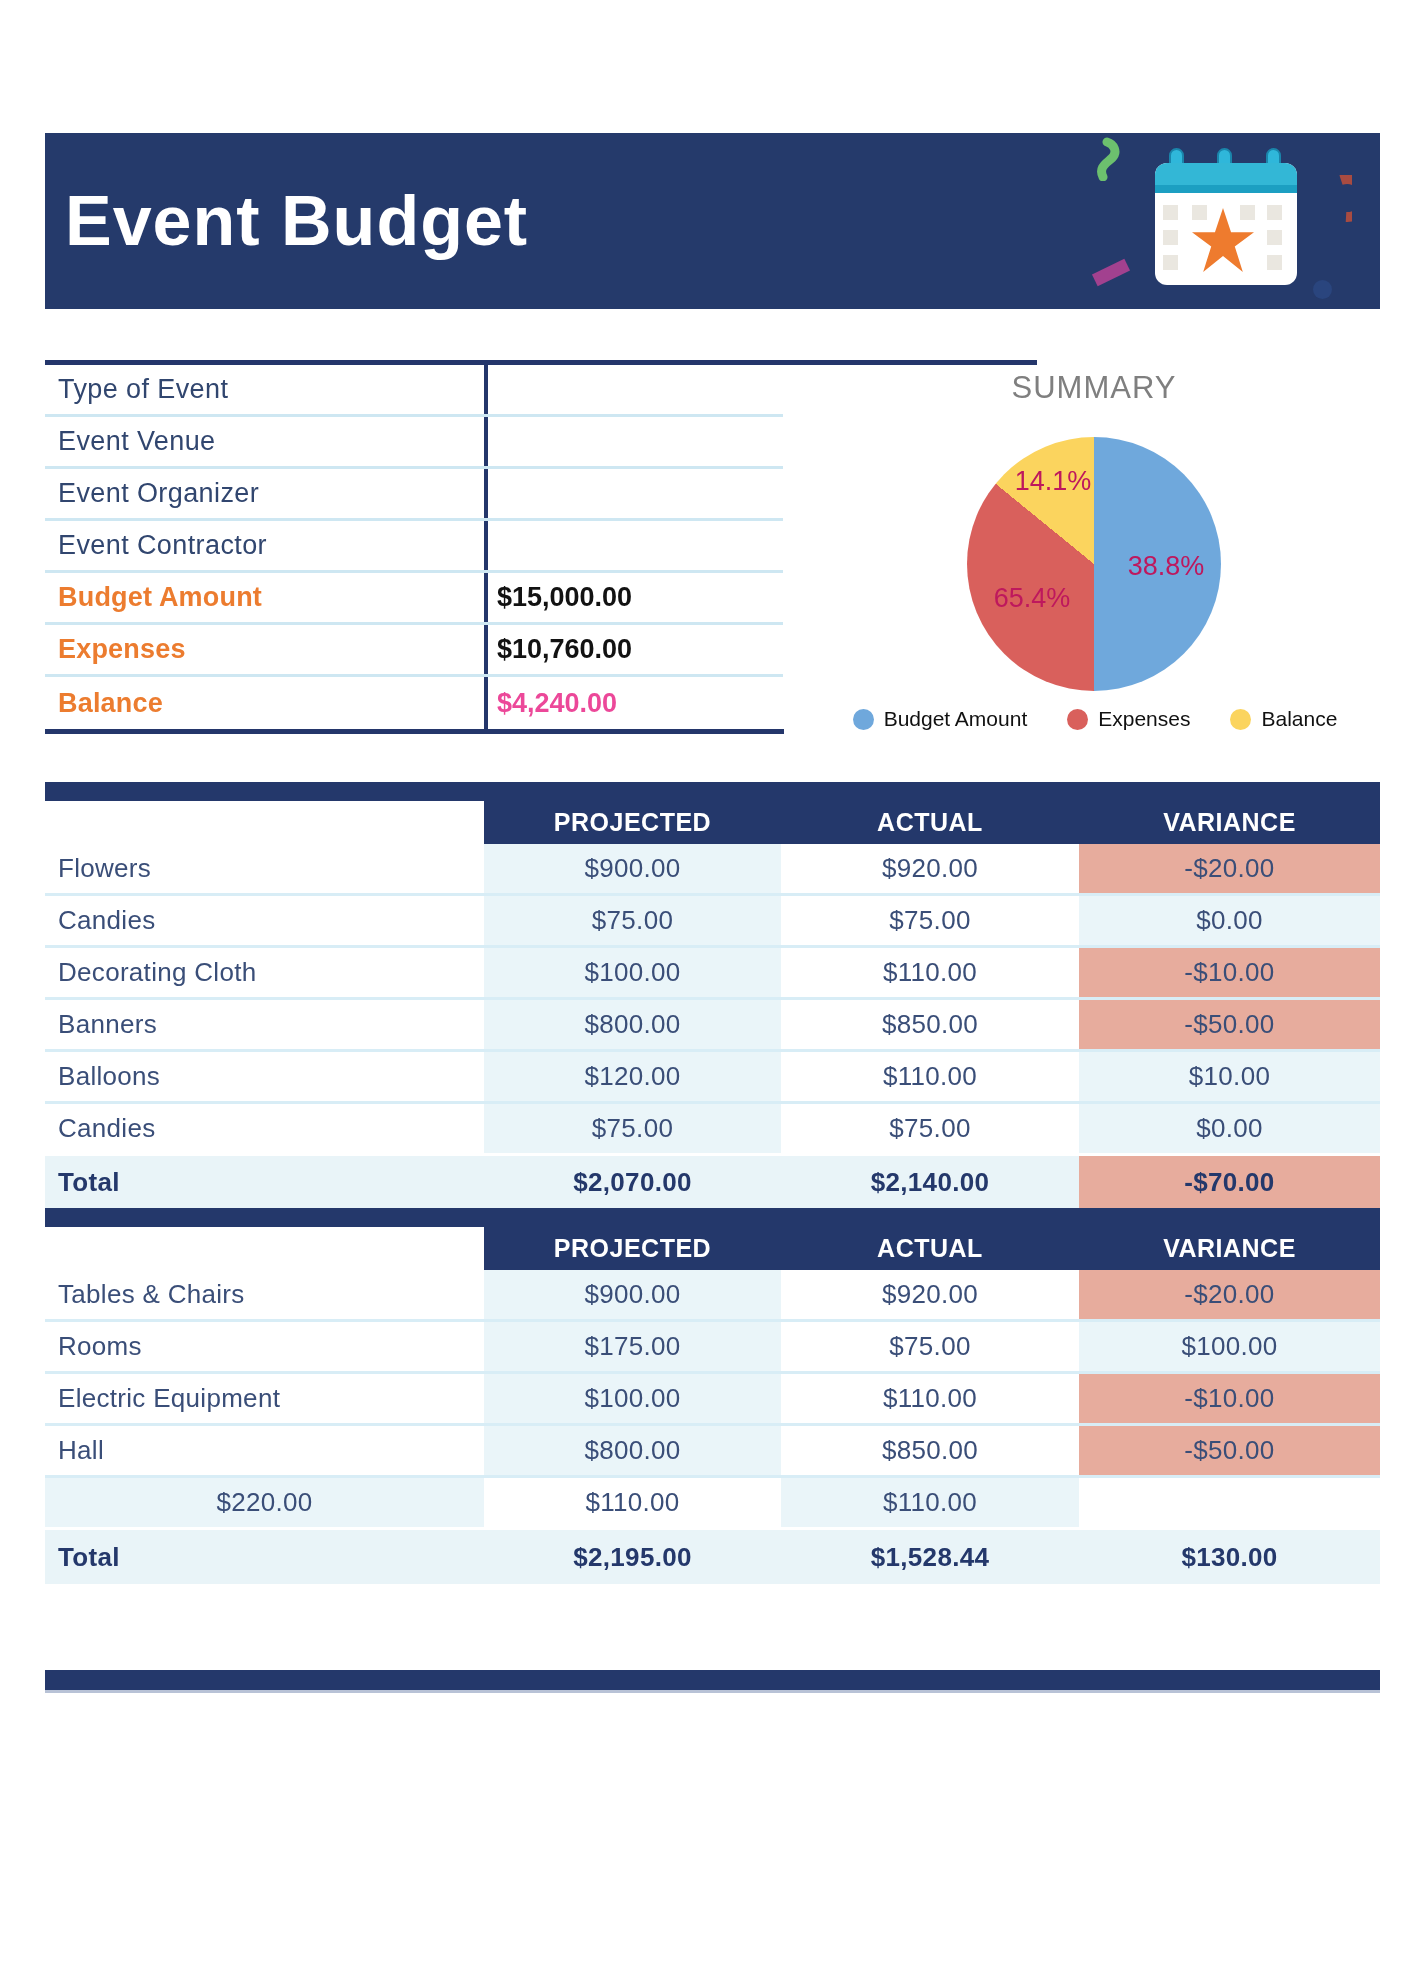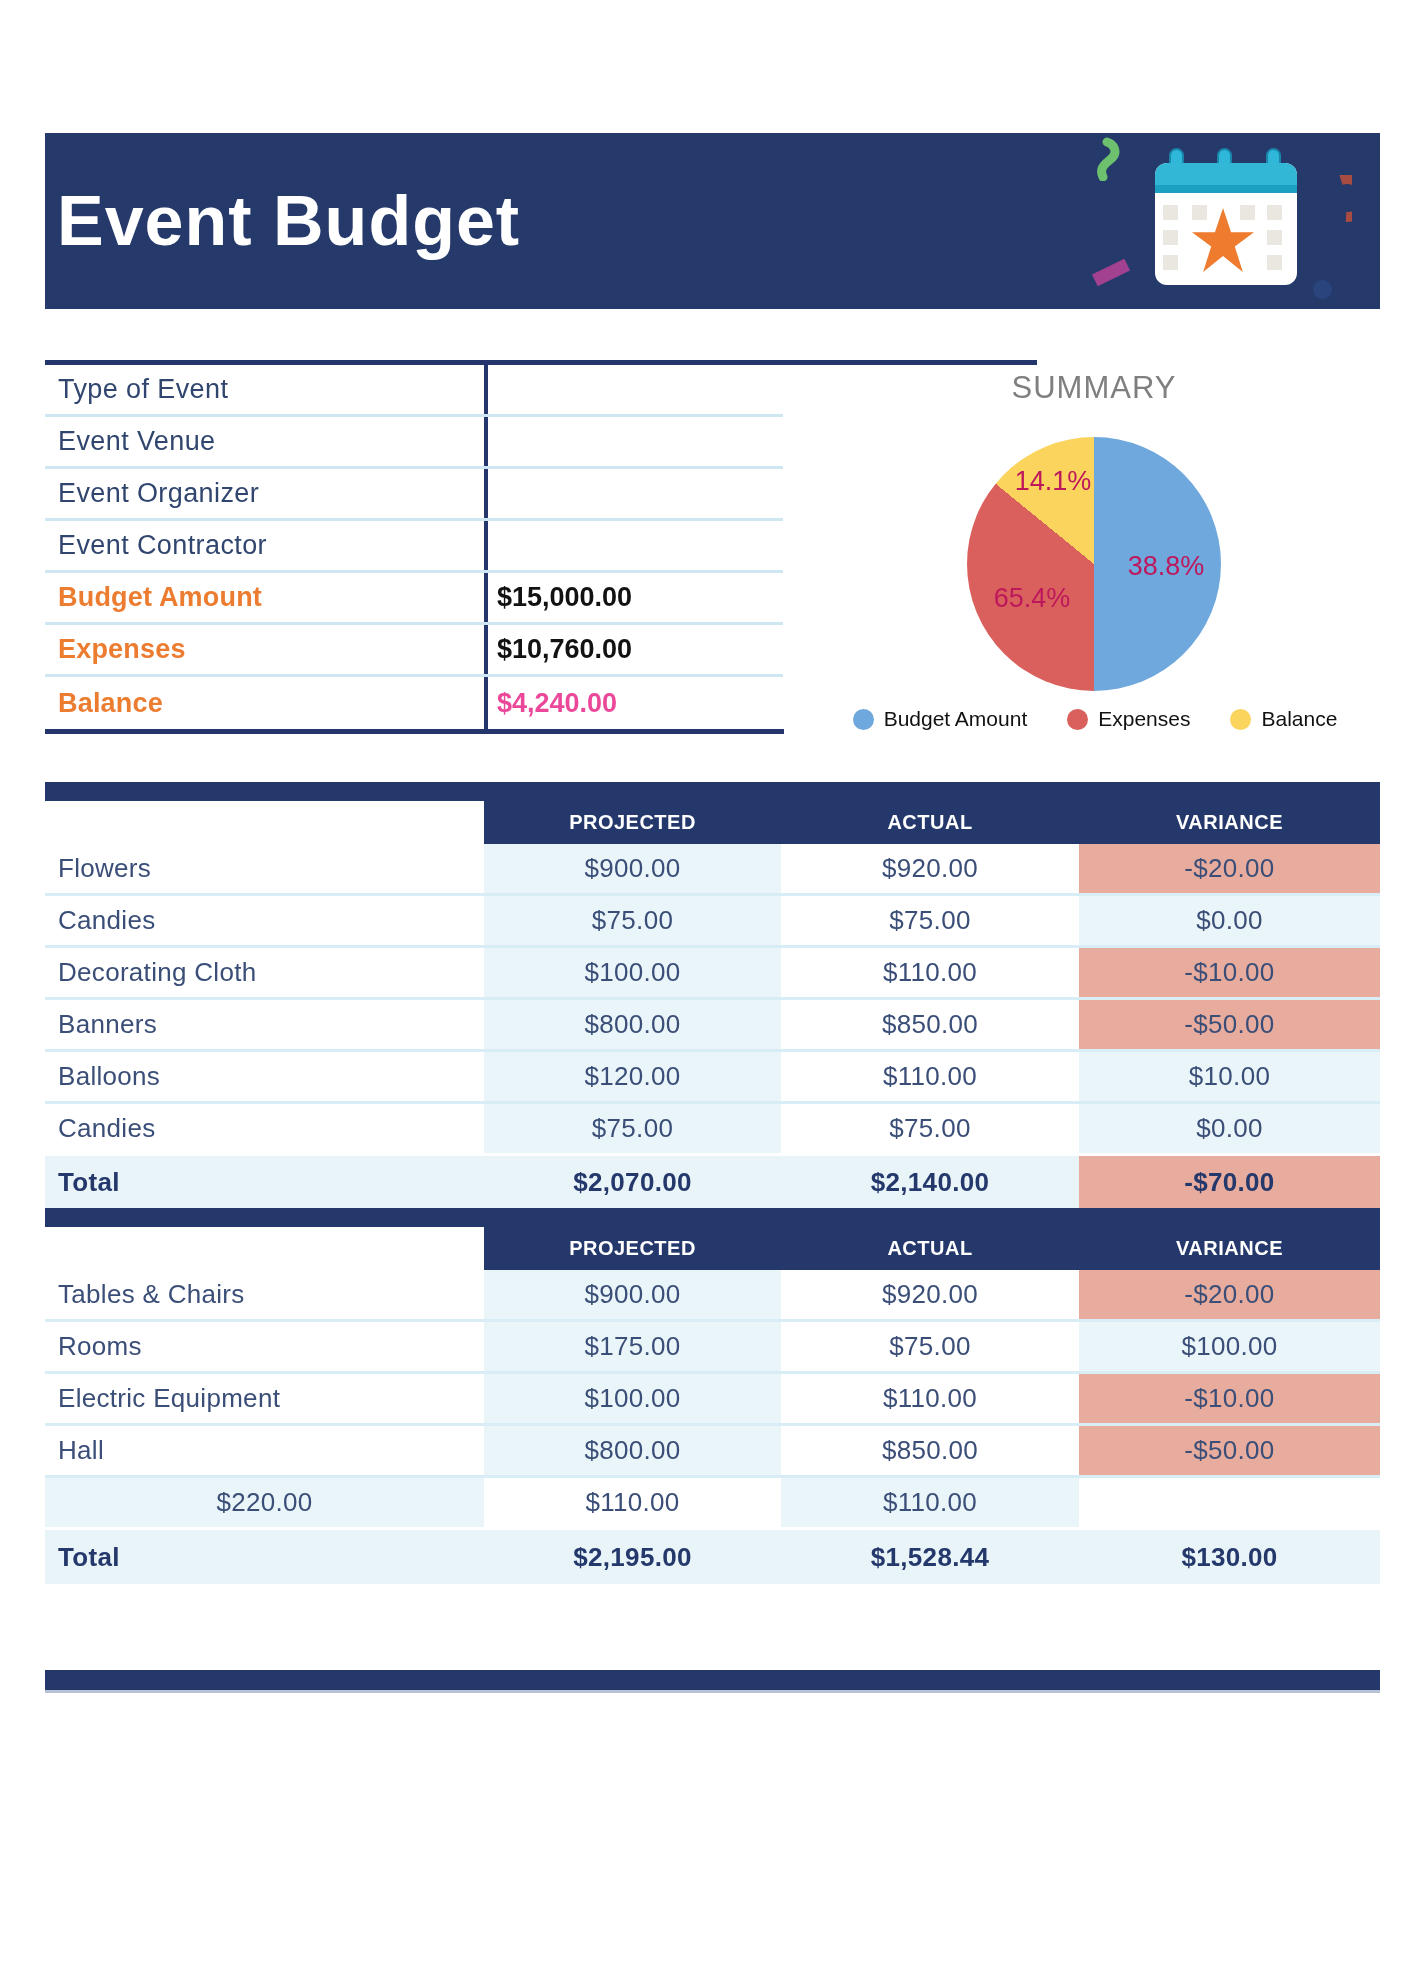--- a/index.html
+++ b/index.html
@@ -3,21 +3,21 @@
 <meta charset="utf-8">
 <style>
   * { margin:0; padding:0; box-sizing:border-box; }
   html,body { background:#ffffff; }
   body { font-family:"Liberation Sans", sans-serif; }
   .page { position:relative; width:1424px; height:1968px; background:#ffffff; overflow:hidden; }
 
   
   .header-band { position:absolute; left:45px; top:133px; width:1335px; height:176px;
                  background:#253A6B; display:flex; align-items:center; }
-  .page-title { color:#ffffff; font-size:70px; font-weight:800; letter-spacing:1px; margin-left:12px; }
+  .page-title { color:#ffffff; font-size:70px; font-weight:800; letter-spacing:1px; margin-left:20px; }
 
   
   .decor { position:absolute; inset:0; }
   .squiggle { position:absolute; left:1050px; top:4px; width:42px; height:44px; }
   .cal-ring { position:absolute; top:15px; width:15px; height:30px; border-radius:8px;
               background:#2FB7DA; border:2px solid #1A85AB; }
   .ring-1 { left:1124px; } .ring-2 { left:1172px; } .ring-3 { left:1221px; }
   .cal-body { position:absolute; left:1110px; top:30px; width:142px; height:122px;
               background:#ffffff; border-radius:12px; overflow:hidden; }
   .cal-band { position:absolute; left:0; top:0; width:100%; height:30px; background:#33B7D6; }
@@ -56,21 +56,21 @@
             justify-content:center; align-items:center; gap:40px; }
   .legend-item { display:flex; align-items:center; gap:10px; }
   .legend-dot { width:21px; height:21px; border-radius:50%; }
   .ld-blue { background:#6FA8DC; } .ld-red { background:#D9605C; } .ld-yellow { background:#FBD45E; }
   .legend-label { font-size:21px; color:#111111; }
 
   
   .budget-table { position:absolute; left:45px; top:782px; width:1335px; }
   .t-row { display:grid; grid-template-columns:439px 297px 298px 301px; }
   .t-head { height:62px; background:#24386B; }
-  .t-head .c { color:#ffffff; font-weight:700; font-size:20px; letter-spacing:0.5px;margin-top:19px; }
+  .t-head .c { color:#ffffff; font-weight:700; font-size:25px; letter-spacing:0.5px;margin-top:19px; }
   .c { display:flex; align-items:center; justify-content:center; font-size:26px;
        color:#3A4E78; letter-spacing:0.3px; border-bottom:3px solid #D8EDF6; }
   .c.name { justify-content:flex-start; padding-left:13px; background:#ffffff; }
   .c.proj { background:#EAF5F9; }
   .c.act  { background:#ffffff; }
   .c.var  { background:#EAF5F9; }
   .c.neg  { background:#E7AC9D; }
   .t-data { height:52px; }
   .t-row.pre-total .c { border-bottom:3px solid #ffffff; }
   .t-total { height:52px; }

